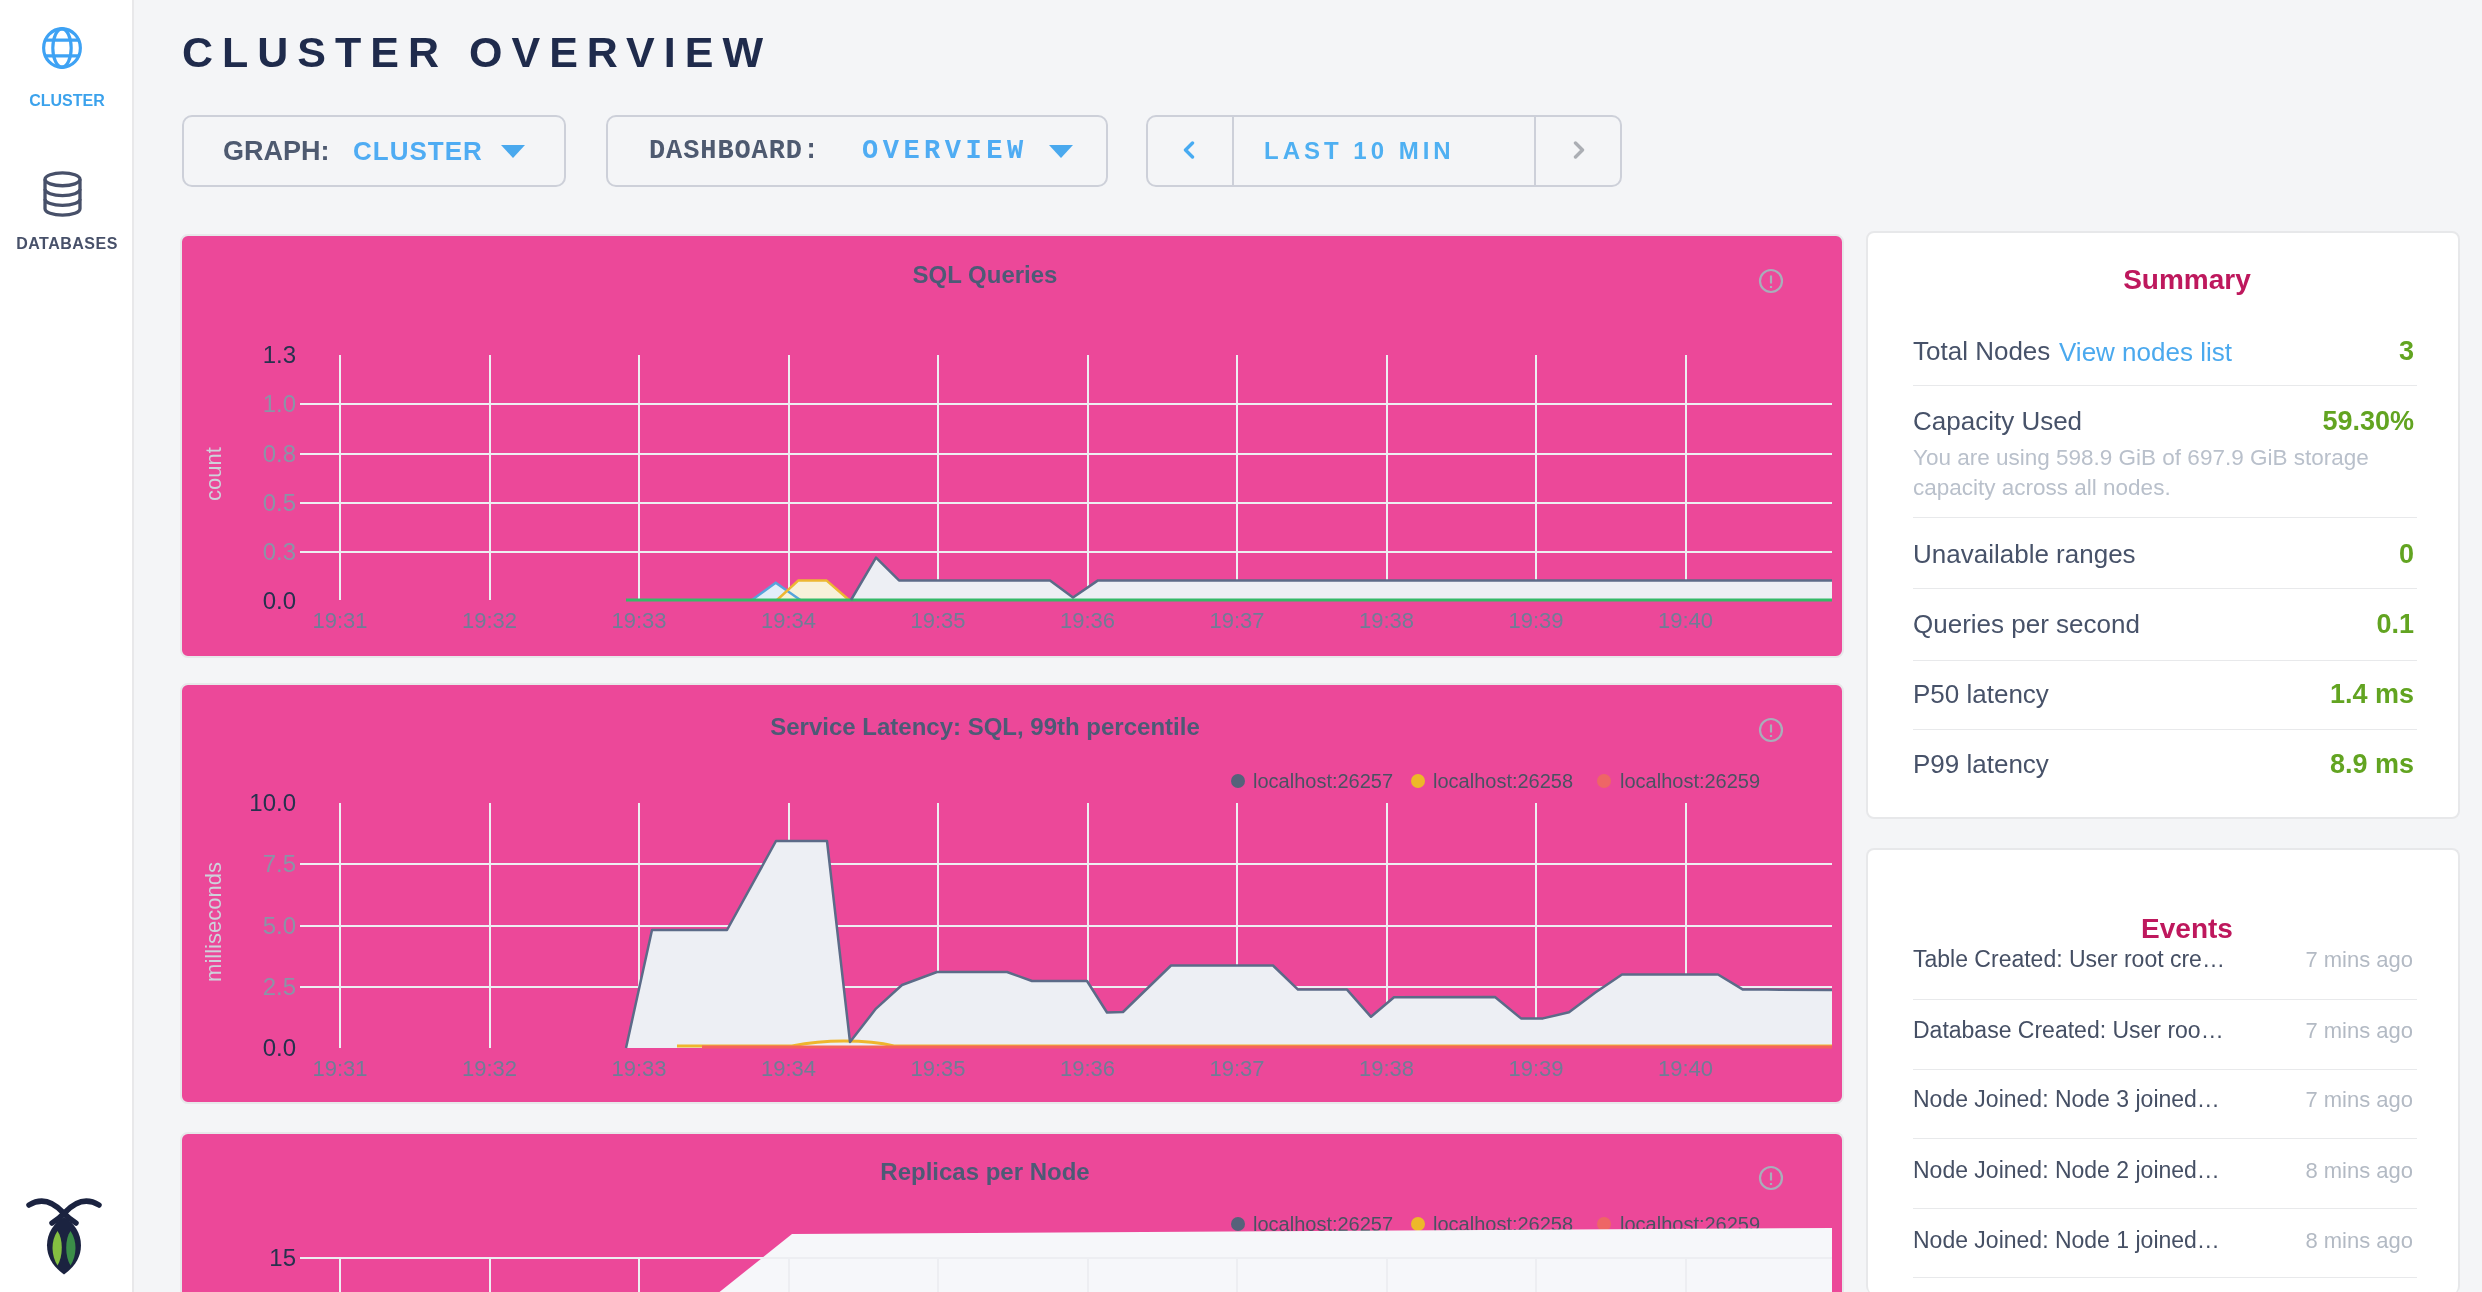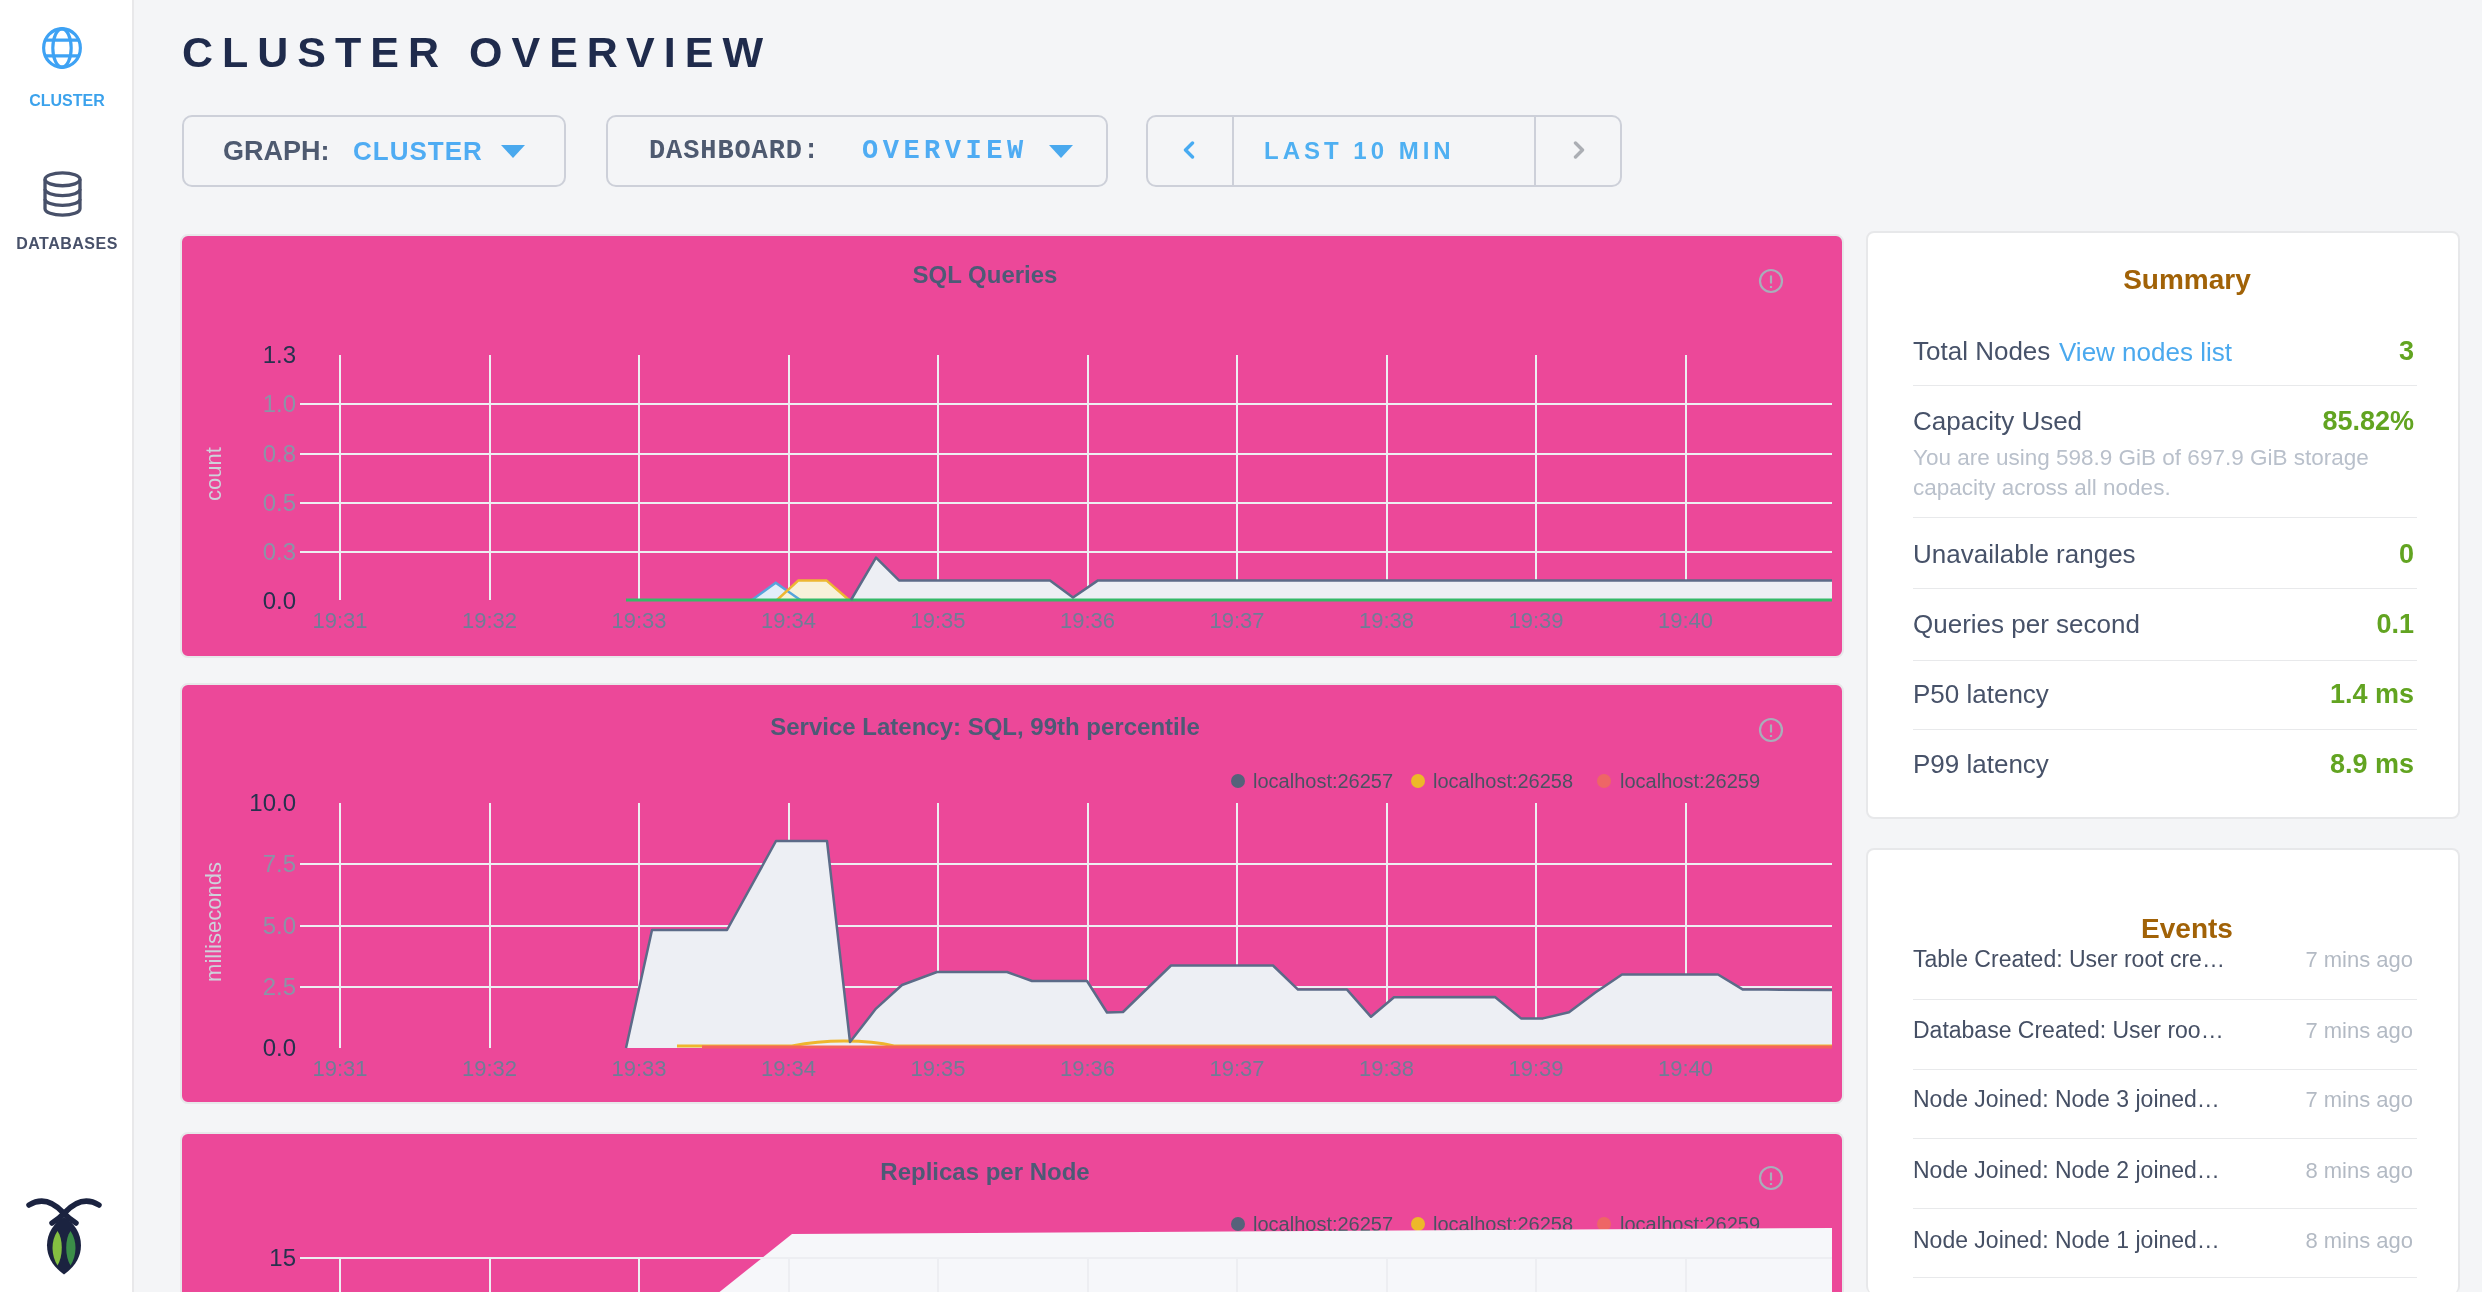--- a/index.html
+++ b/index.html
@@ -13,21 +13,21 @@
   .ctlbox { position:absolute; top:115px; height:72px; border:2px solid #cdd0d9; border-radius:10px;padding-left:36px; }
   .ctltxt { position:absolute; top:0; height:68px; line-height:68px; font-size:26px; font-weight:bold; white-space:nowrap; }
   .card { position:absolute; left:180px; width:1664px; background:#ec4899; border:2px solid #e7e8ea; border-radius:8px; }
   .rcard { position:absolute; left:1866px; width:594px; background:#ffffff; border:2px solid #e7e8ea; border-radius:8px; }
   .tri { position:absolute; width:0; height:0; border-left:12px solid transparent; border-right:12px solid transparent; border-top:13px solid #4aa9ee; }
   .sep { position:absolute; left:45px; width:504px; height:1px; background:#e8e9eb; }
   .srow { position:absolute; left:45px; font-size:26px; color:#475269; white-space:nowrap; }
   .sval { position:absolute; right:44px; font-size:27px; font-weight:bold; color:#62a421; white-space:nowrap; }
   .erow { position:absolute; left:45px; font-size:23px; color:#454f64; white-space:nowrap; }
   .etime { position:absolute; right:45px; font-size:22px; color:#b3bac4; white-space:nowrap; }
-  .ctitle { position:absolute; width:100%; text-align:center; font-size:28px; font-weight:bold; color:#a16207;padding-left:48px; }
+  .ctitle { position:absolute; width:100%; text-align:center; font-size:28px; font-weight:bold; color:#be185d;padding-left:48px; }
 </style>
 </head>
 <body>
 
 <div class="sidebar">
   <svg width="42" height="44" style="position:absolute;left:41px;top:26px" viewBox="0 0 48 48" preserveAspectRatio="none">
     <g fill="none" stroke="#3ea2f4" stroke-width="3.6">
       <circle cx="24" cy="24" r="21"></circle>
       <ellipse cx="24" cy="24" rx="10.5" ry="21"></ellipse>
       <path d="M3.8 15.5 H44.2 M3.8 32.5 H44.2"></path>
@@ -196,21 +196,21 @@
 </svg>
 </div>
 
 <div class="rcard" style="top:231px;height:588px;">
   <div class="ctitle" style="top:31px;">Summary</div>
   <div class="srow" style="top:103px;">Total Nodes</div>
   <span style="position:absolute;left:191px;top:104px;font-size:26px;color:#4ba9ee;">View nodes list</span>
   <div class="sval" style="top:103px;">3</div>
   <div class="sep" style="top:152px;"></div>
   <div class="srow" style="top:173px;">Capacity Used</div>
-  <div class="sval" style="top:173px;">85.82%</div>
+  <div class="sval" style="top:173px;">59.30%</div>
   <div style="position:absolute;left:45px;top:210px;width:505px;font-size:22.5px;line-height:30px;color:#b9c0cb;">You are using 598.9 GiB of 697.9 GiB storage capacity across all nodes.</div>
   <div class="sep" style="top:284px;"></div>
   <div class="srow" style="top:306px;">Unavailable ranges</div>
   <div class="sval" style="top:306px;">0</div>
   <div class="sep" style="top:355px;"></div>
   <div class="srow" style="top:376px;">Queries per second</div>
   <div class="sval" style="top:376px;">0.1</div>
   <div class="sep" style="top:427px;"></div>
   <div class="srow" style="top:446px;">P50 latency</div>
   <div class="sval" style="top:446px;">1.4 ms</div>

